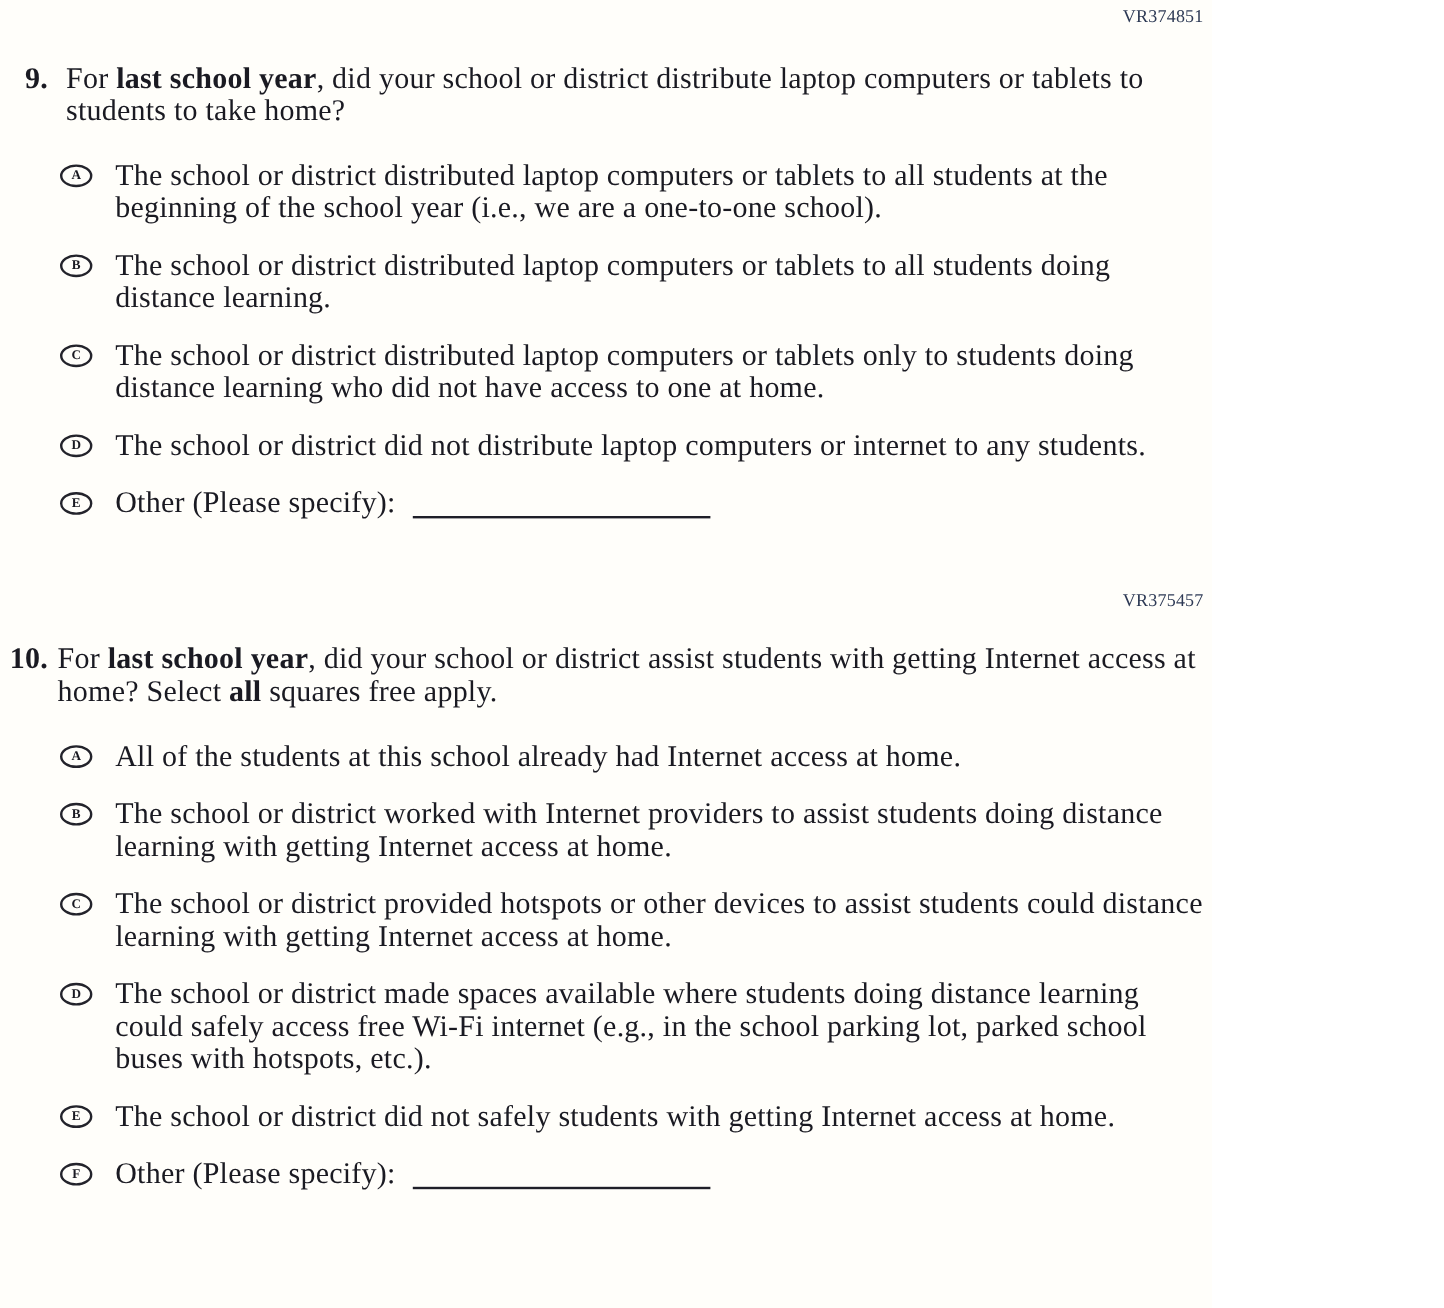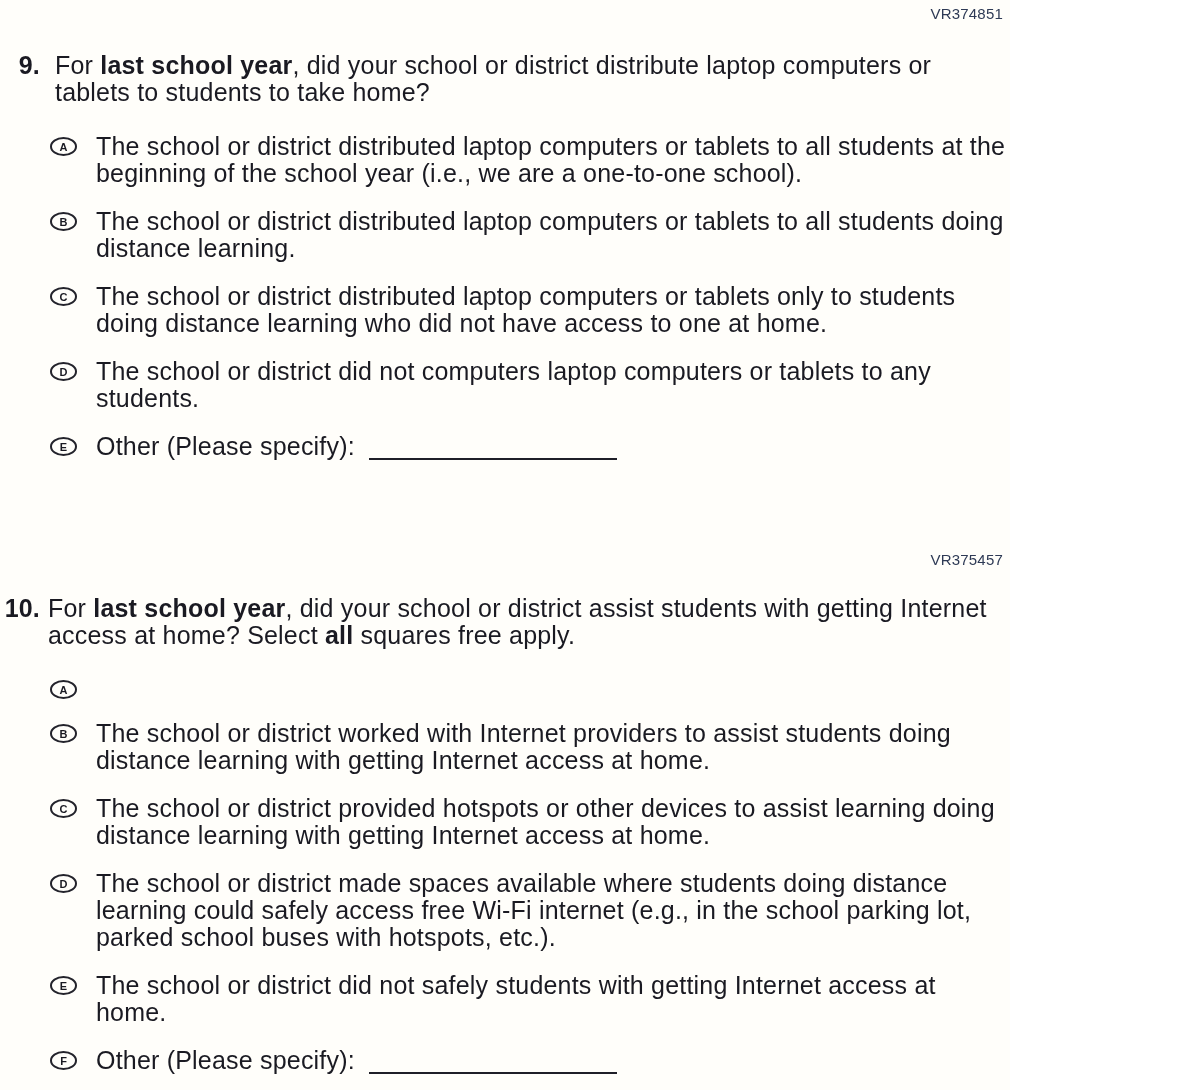--- a/index.html
+++ b/index.html
@@ -5,37 +5,37 @@
   html, body {
     margin: 0;
     padding: 0;
     background: #ffffff;
   }
   .page {
     position: relative;
     width: 1010px;
     height: 1090px;
     background: #fffefa;
-    font-family: Liberation Sans, sans-serif;
+    font-family: Liberation Serif, serif;
     font-size: 25px;
     line-height: 27px;
     color: #1a1a22;
     letter-spacing: 0.2px;
     overflow: hidden;
     box-sizing: border-box;
   }
   .vr-code {
     text-align: right;
     padding-right: 7px;
     font-size: 15px;
     line-height: 16px;
     color: #2e3a55;
   }
   .vr-code.first { padding-top: 6px; }
-  .vr-code.second { margin-top: 92px; }
+  .vr-code.second { margin-top: 60px; }
   .qrow {
     display: flex;
     margin-top: 30px;
     align-items: flex-start;
   }
   .qrow.q10 { margin-top: 27px; }
   .qnum {
     flex: 0 0 40px;
     width: 40px;
     text-align: right;
@@ -120,21 +120,21 @@
         <span class="bubble">
             <span class="bletter">C</span>
           </span>
         <span class="otext">The school or district distributed laptop computers or tablets only to students doing distance learning who did not have access to one at home.</span>
       </div>
 
       <div class="opt">
         <span class="bubble">
             <span class="bletter">D</span>
           </span>
-        <span class="otext">The school or district did not computers laptop computers or tablets to any students.</span>
+        <span class="otext">The school or district did not distribute laptop computers or internet to any students.</span>
       </div>
 
       <div class="opt">
         <span class="bubble">
             <span class="bletter">E</span>
           </span>
         <span class="otext"><span>Other (Please specify):</span><span class="blank"></span></span>
       </div>
 
     </div>
@@ -147,34 +147,35 @@
       <div class="qnum">10.</div>
       <div class="qtext q10w"><span>For </span><span class="b">last school year</span><span>, did your school or district assist students with getting Internet access at home? Select </span><span class="b">all</span><span> squares free apply.</span></div>
     </div>
 
     <div class="opts">
 
       <div class="opt">
         <span class="bubble">
             <span class="bletter">A</span>
           </span>
+        <span class="otext">All of the students at this school already had Internet access at home.</span>
       </div>
 
       <div class="opt">
         <span class="bubble">
             <span class="bletter">B</span>
           </span>
         <span class="otext">The school or district worked with Internet providers to assist students doing distance learning with getting Internet access at home.</span>
       </div>
 
       <div class="opt">
         <span class="bubble">
             <span class="bletter">C</span>
           </span>
-        <span class="otext">The school or district provided hotspots or other devices to assist learning doing distance learning with getting Internet access at home.</span>
+        <span class="otext">The school or district provided hotspots or other devices to assist students could distance learning with getting Internet access at home.</span>
       </div>
 
       <div class="opt">
         <span class="bubble">
             <span class="bletter">D</span>
           </span>
         <span class="otext">The school or district made spaces available where students doing distance learning could safely access free Wi-Fi internet (e.g., in the school parking lot, parked school buses with hotspots, etc.).</span>
       </div>
 
       <div class="opt">

